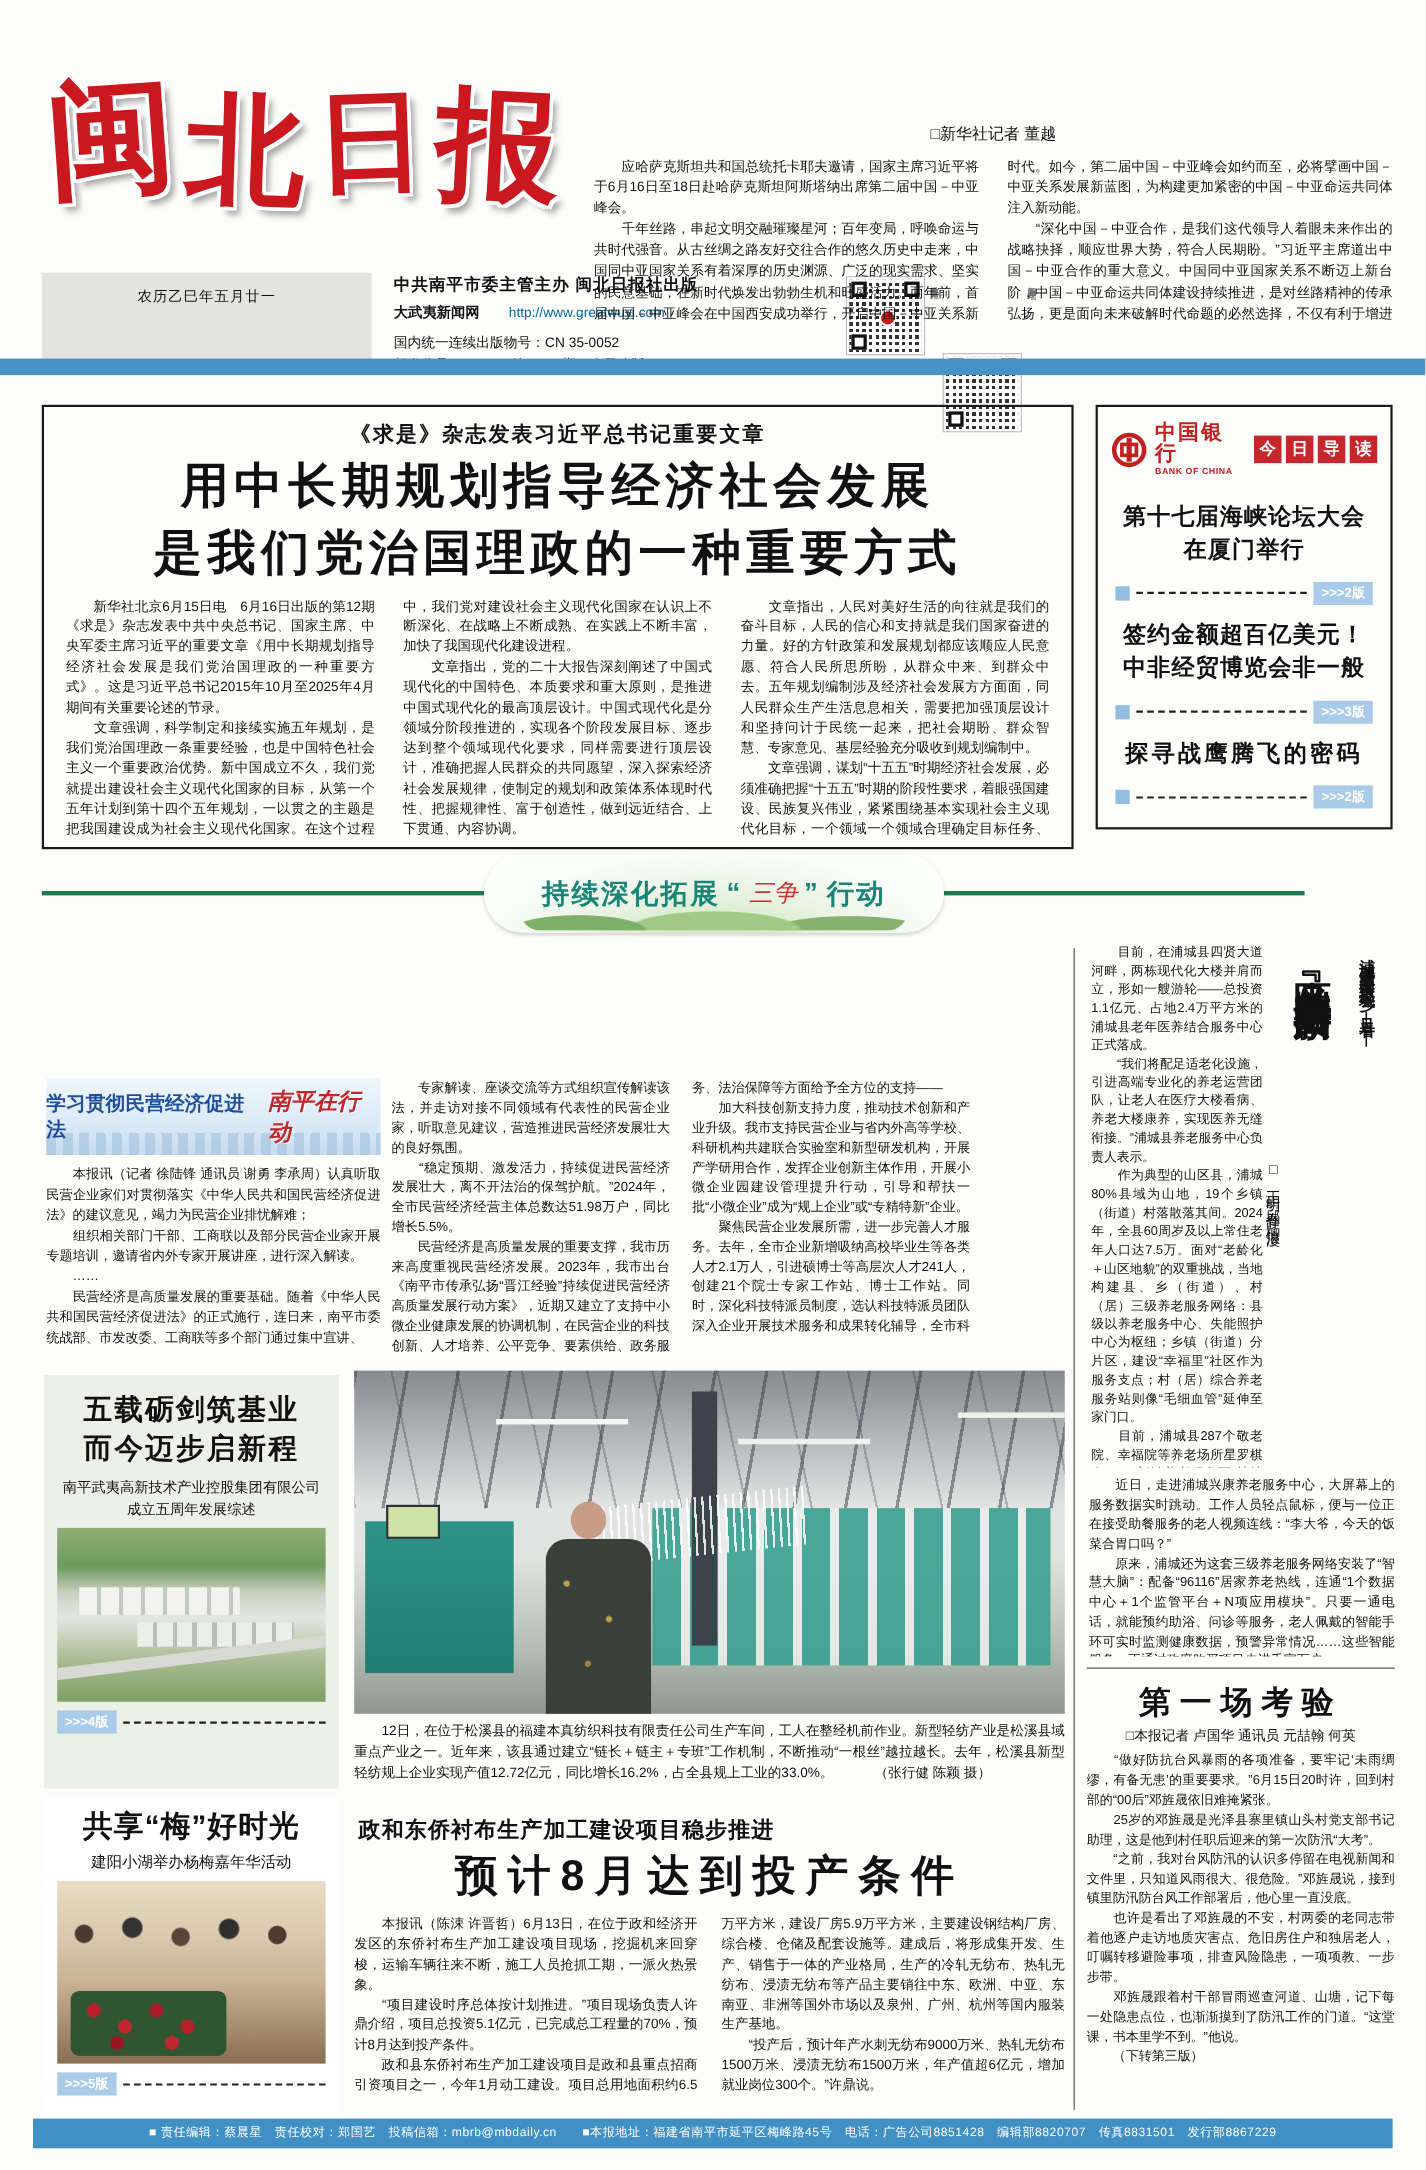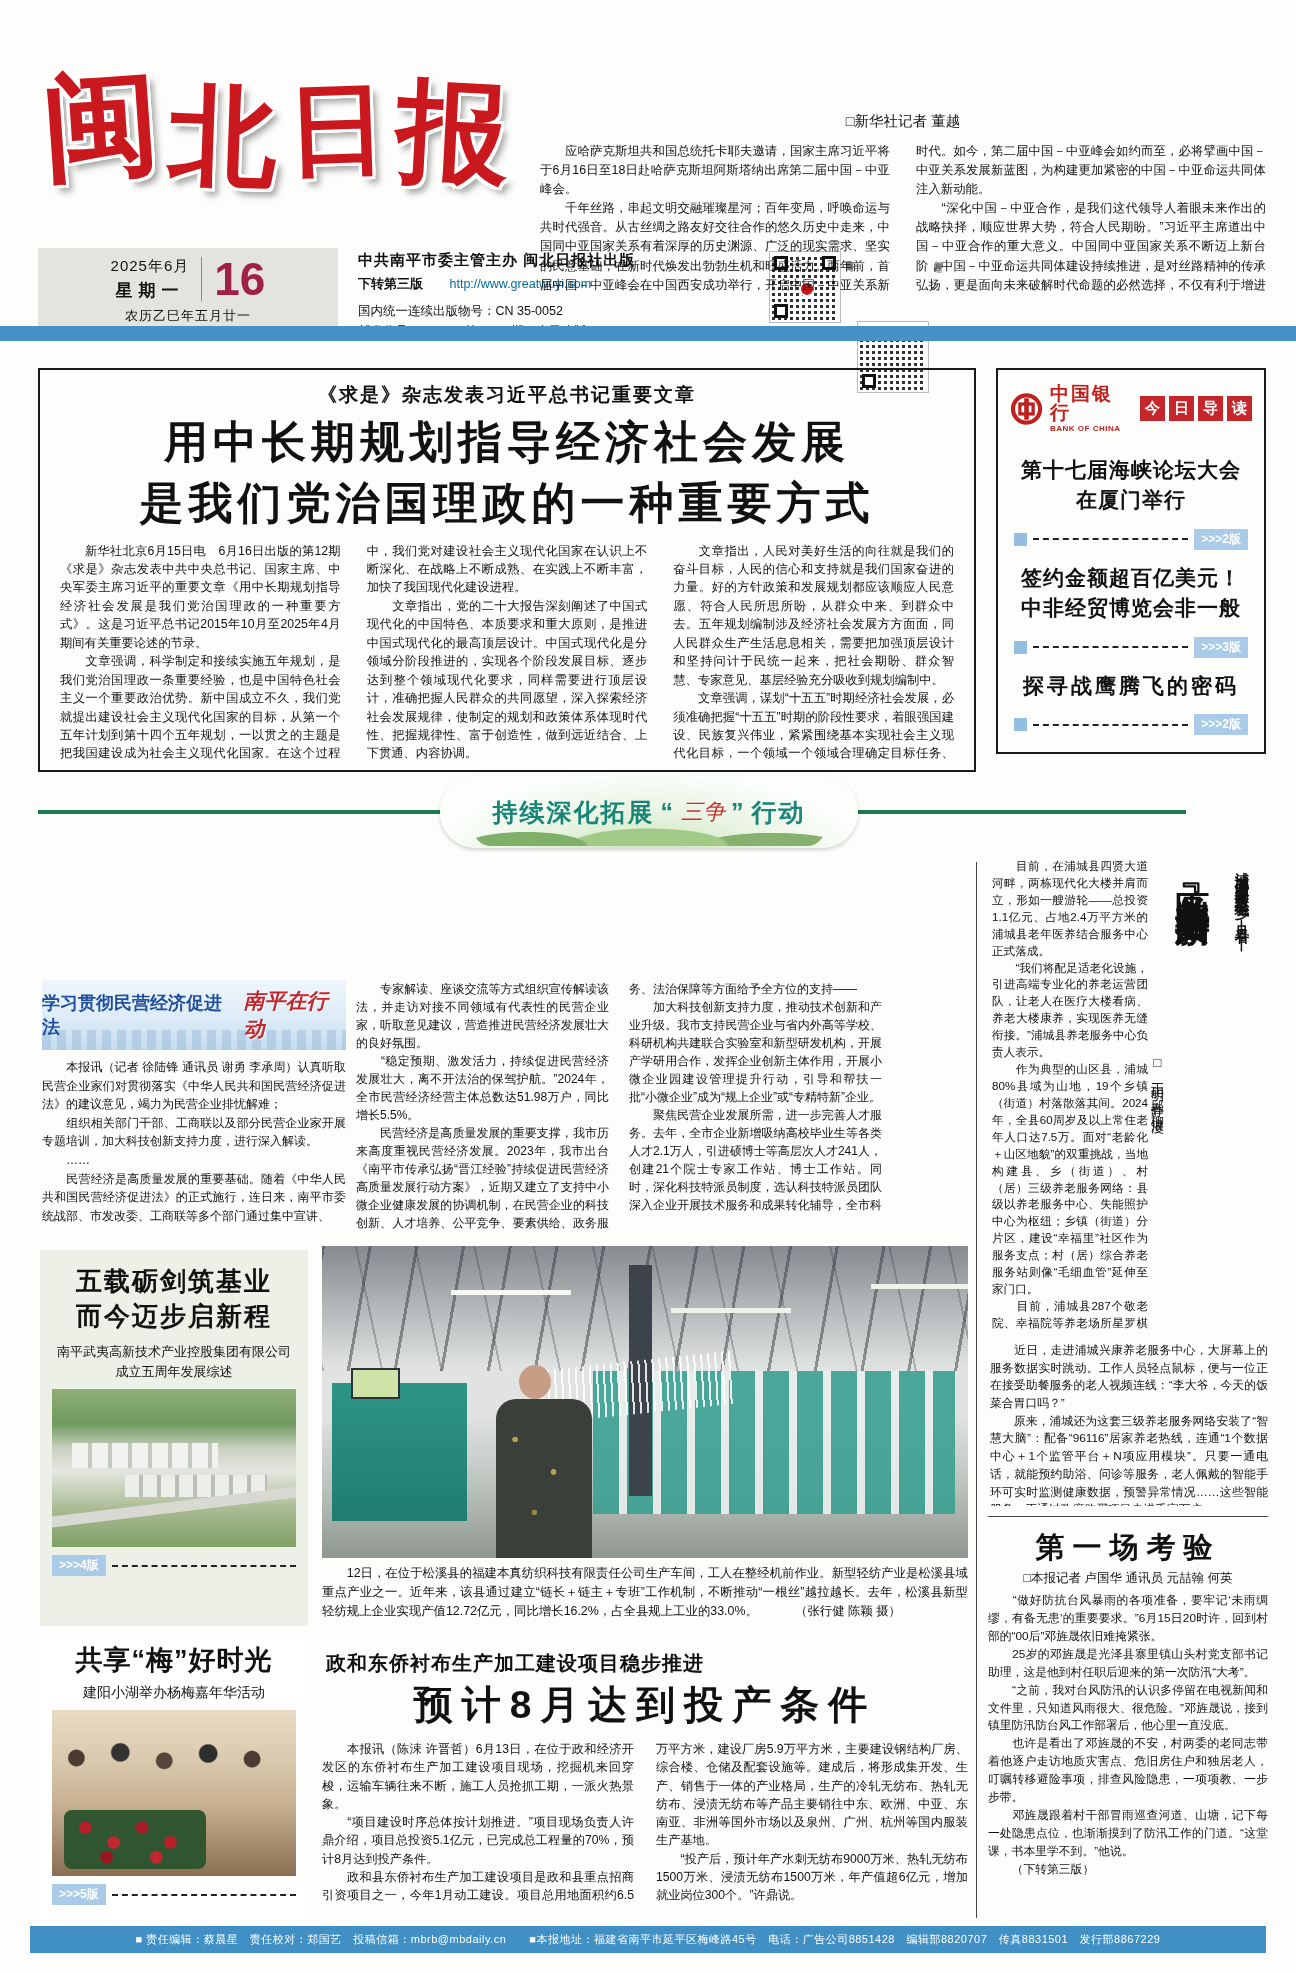--- a/index.html
+++ b/index.html
@@ -197,35 +197,27 @@
 <div id="page">
 
   <div class="abs" id="masthead-title">
     <span>闽</span>
     <span>北</span>
     <span>日</span>
     <span>报</span>
   </div>
 
   <div class="abs" id="date-box">
-    <div id="date-top">
-      <div id="date-lines">
-        <div id="date-line1">2025年6月</div>
-        <div id="date-line2">星期一</div>
-      </div>
-      <div id="date-sep"></div>
-      <div id="date-day">16</div>
-    </div>
     <div id="date-lunar">农历乙巳年五月廿一</div>
   </div>
 
   <div class="abs" id="pub-info">
     <div id="pub-line1">中共南平市委主管主办 闽北日报社出版</div>
     <div id="pub-line2">
-      <b>下转第三版</b>
+      <b>大武夷新闻网</b>
       <span class="url">http://www.greatwuyi.com</span>
     </div>
     <div id="pub-grp">
       <div>国内统一连续出版物号：CN 35-0052</div>
       <div>邮发代号：33-35　第11808期　今日八版</div>
     </div>
   </div>
 
   <div class="abs qr" style="left:770px;top:252px;">
     <i class="tl"></i>
@@ -319,21 +311,21 @@
   </div>
 
 
   <div class="abs" id="xx-box">
     <div id="xx-banner">
       <i id="xx-sky"></i>
       <span id="xx-blue">学习贯彻民营经济促进法</span>
       <span id="xx-red">南平在行动</span>
     </div>
     <div class="just pre clip" id="xx-text">　　本报讯（记者 徐陆锋 通讯员 谢勇 李承周）认真听取民营企业家们对贯彻落实《中华人民共和国民营经济促进法》的建议意见，竭力为民营企业排忧解难；
-　　组织相关部门干部、工商联以及部分民营企业家开展专题培训，加大科技创新支持力度，进行深入解读。
+　　组织相关部门干部、工商联以及部分民营企业家开展专题培训，邀请省内外专家开展讲座，进行深入解读。
 　　……
 　　民营经济是高质量发展的重要基础。随着《中华人民共和国民营经济促进法》的正式施行，连日来，南平市委统战部、市发改委、工商联等多个部门通过集中宣讲、</div>
   </div>
 
   <div class="abs just pre clip" id="my-body">　　专家解读、座谈交流等方式组织宣传解读该法，并走访对接不同领域有代表性的民营企业家，听取意见建议，营造推进民营经济发展壮大的良好氛围。
 　　“稳定预期、激发活力，持续促进民营经济发展壮大，离不开法治的保驾护航。”2024年，全市民营经济经营主体总数达51.98万户，同比增长5.5%。
 　　民营经济是高质量发展的重要支撑，我市历来高度重视民营经济发展。2023年，我市出台《南平市传承弘扬“晋江经验”持续促进民营经济高质量发展行动方案》，近期又建立了支持中小微企业健康发展的协调机制，在民营企业的科技创新、人才培养、公平竞争、要素供给、政务服务、法治保障等方面给予全方位的支持——
 　　加大科技创新支持力度，推动技术创新和产业升级。我市支持民营企业与省内外高等学校、科研机构共建联合实验室和新型研发机构，开展产学研用合作，发挥企业创新主体作用，开展小微企业园建设管理提升行动，引导和帮扶一批“小微企业”成为“规上企业”或“专精特新”企业。
 　　聚焦民营企业发展所需，进一步完善人才服务。去年，全市企业新增吸纳高校毕业生等各类人才2.1万人，引进硕博士等高层次人才241人，创建21个院士专家工作站、博士工作站。同时，深化科技特派员制度，选认科技特派员团队深入企业开展技术服务和成果转化辅导，全市科技特派员服务民营企业占比超过98%。
 　　（下转第三版）</div>

